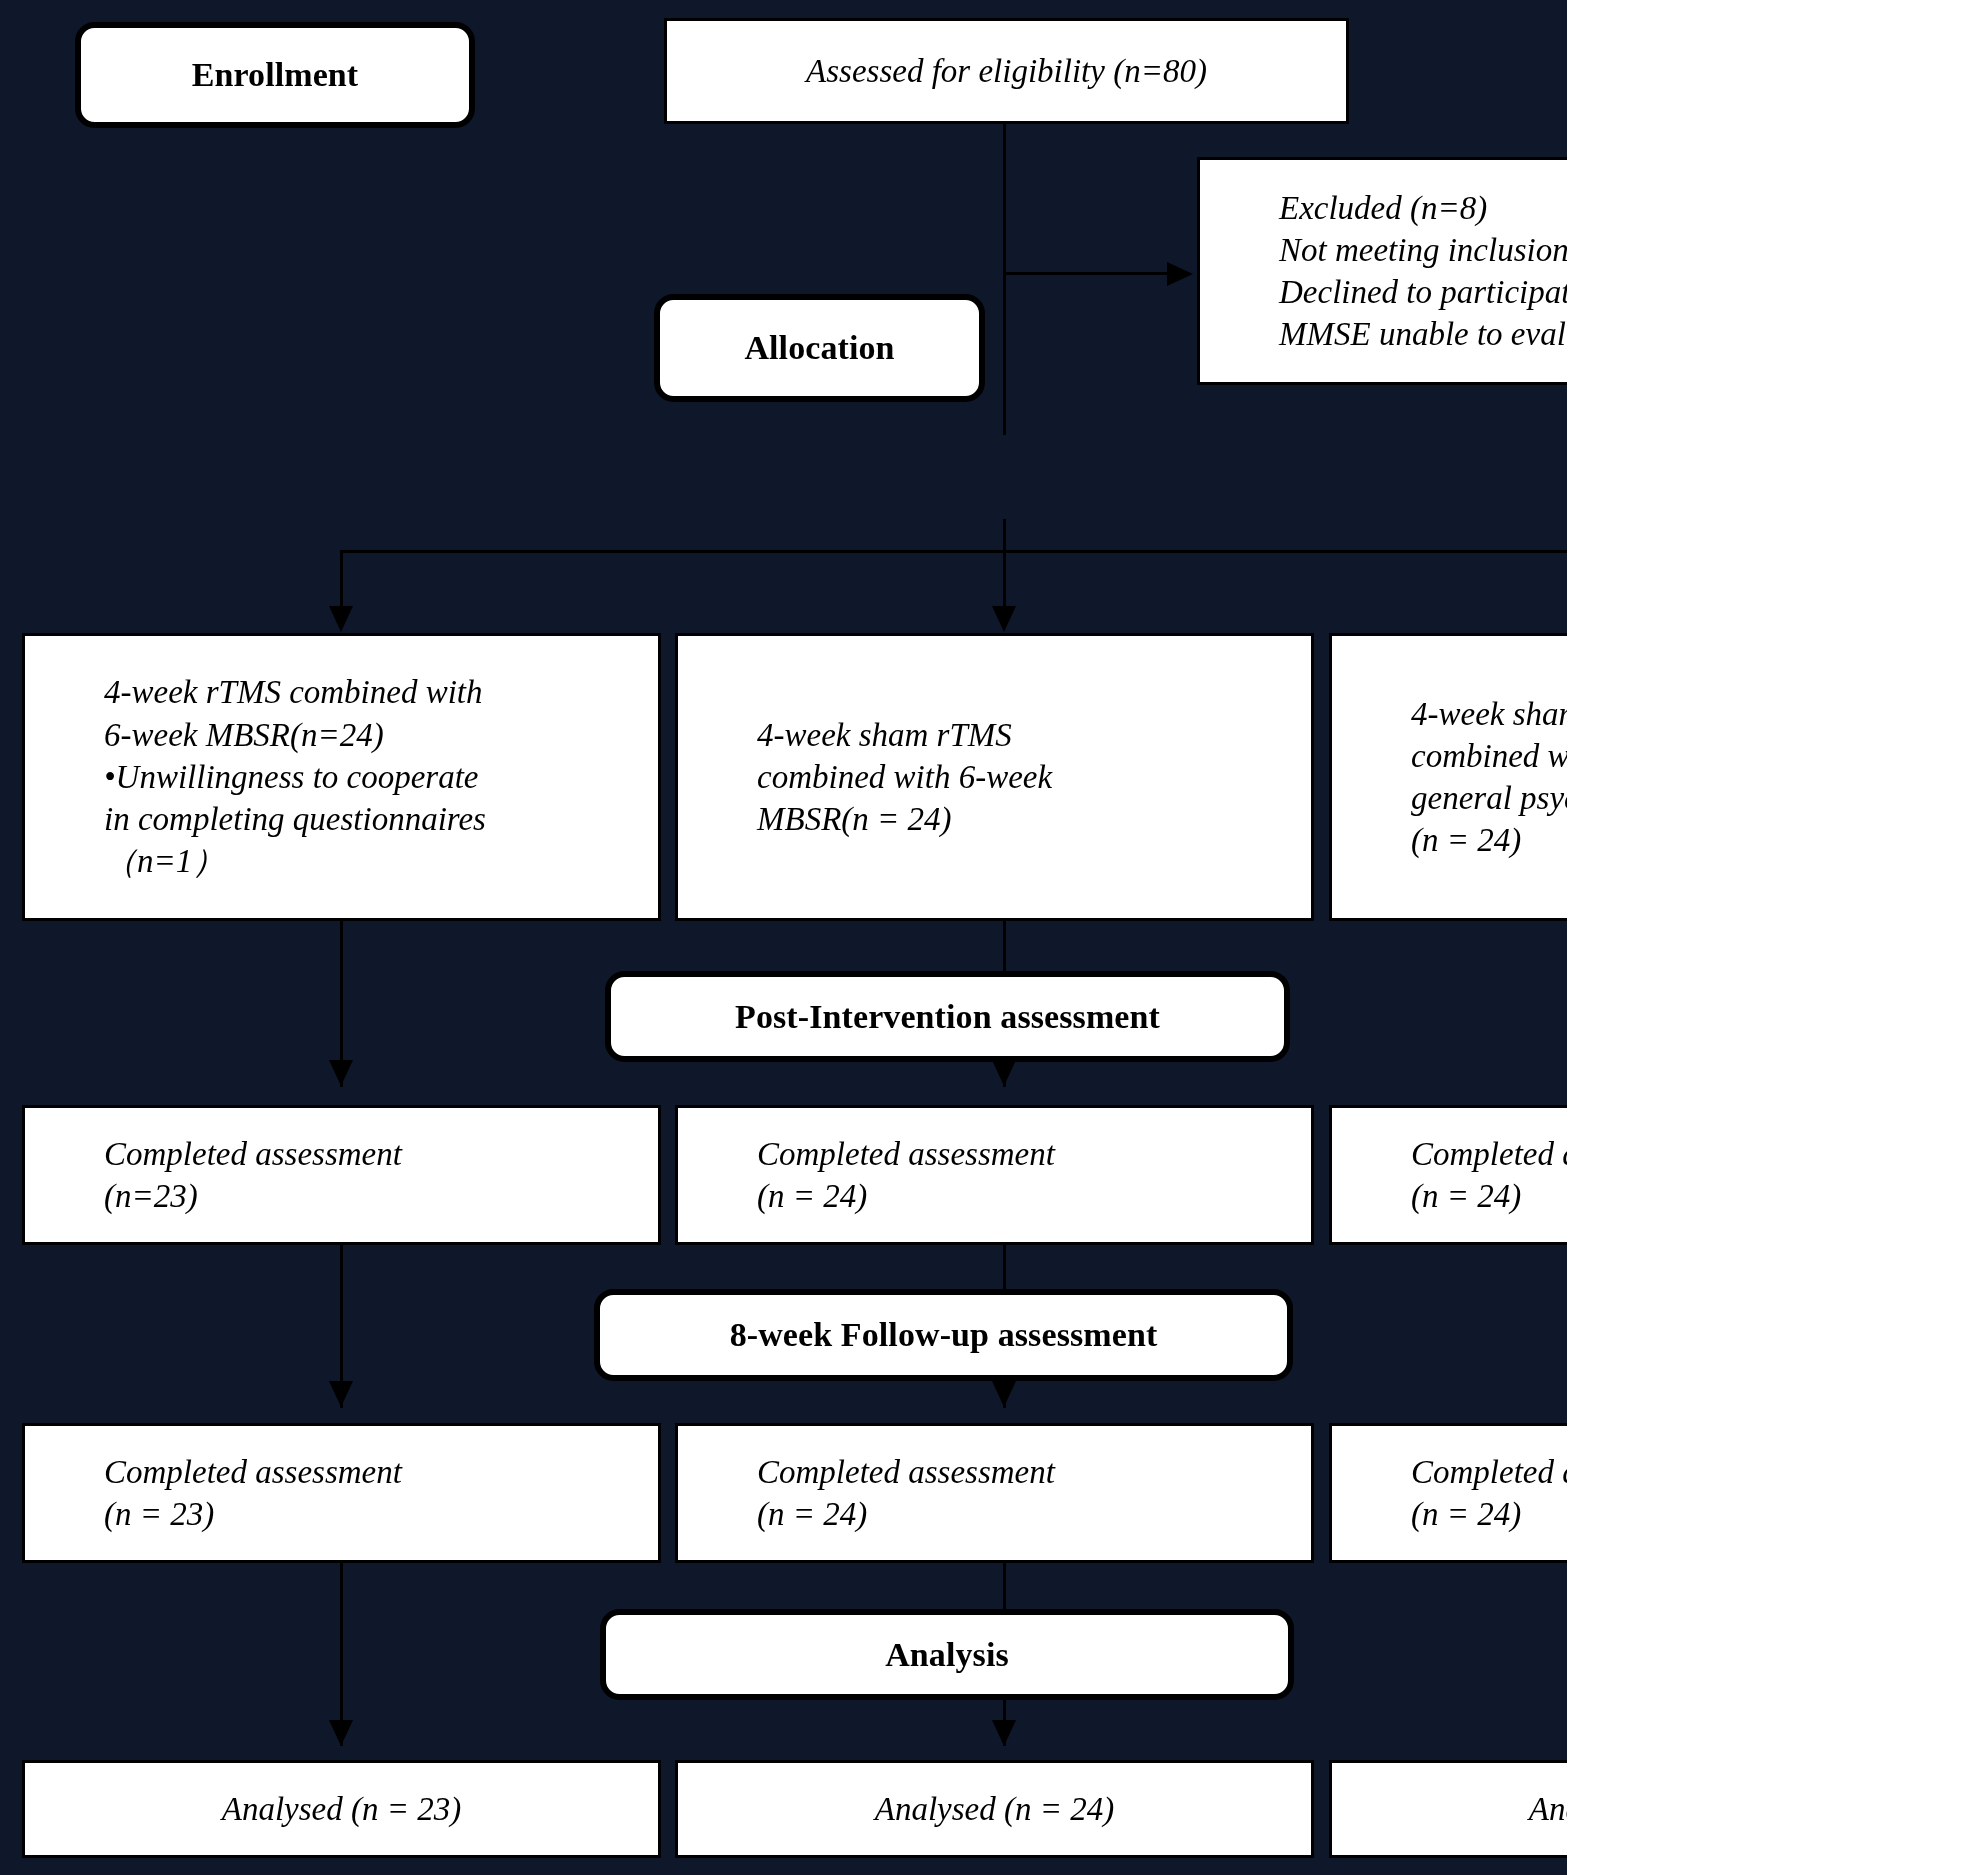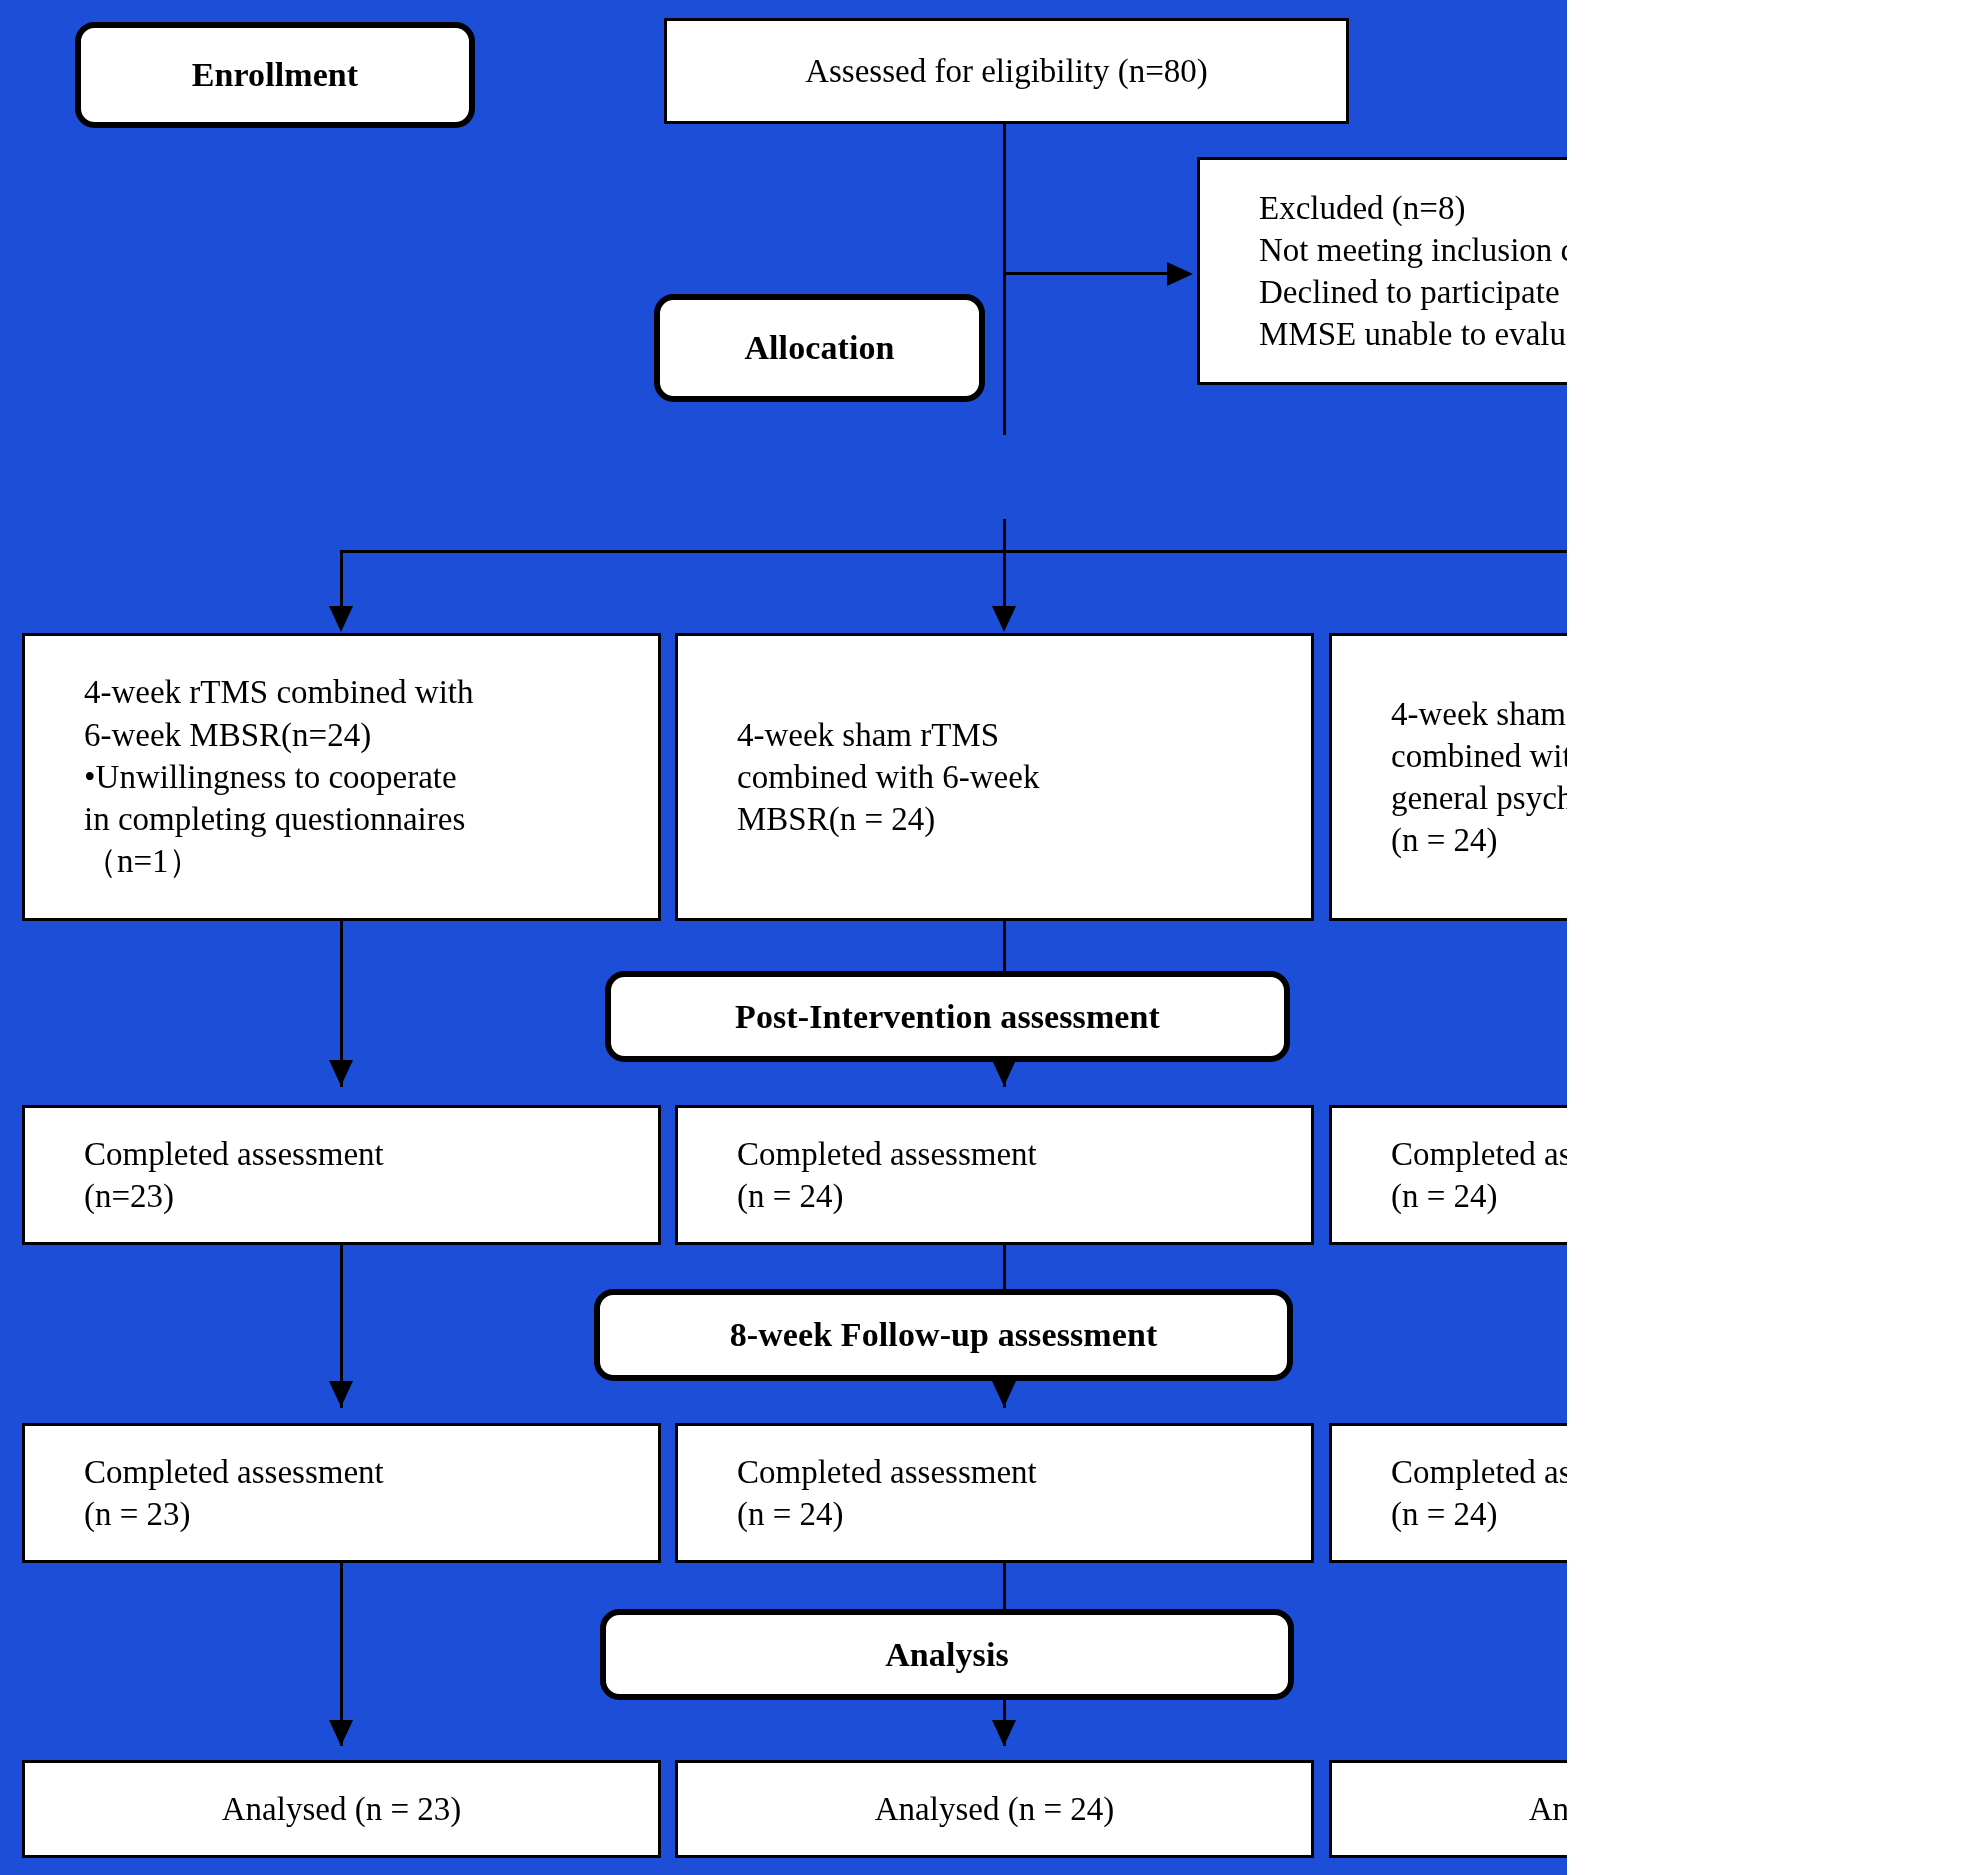--- a/index.html
+++ b/index.html
@@ -1,39 +1,40 @@
 <!DOCTYPE html>
 <html style="font-size:9px"><head>
 <meta charset="utf-8">
 <style>
   html,body{margin:0;padding:0;background:#fff;}
   #stage{
     position:relative;
     width:1567px;
     height:1876px;
-    background:#1d4ed8;
+    background:#0f172a;
     font-family:"Liberation Serif","DejaVu Serif",serif;
     color:#000;
     overflow:hidden;
   }
   
   .box{
     position:absolute;
     box-sizing:border-box;
     background:#fff;
     border:3.4px solid #000;
     display:flex;
     flex-direction:column;
     justify-content:center;
   }
   .box .txt{
     font-size:33px;
     line-height:1.28;
     white-space:pre-line;
-    padding:0 11px;
+    padding:0 31px;
+    font-style:italic;
   }
   .center .txt{ text-align:center; }
   .left .txt{ text-align:left;margin-left:48px; }
 
   
   .pill{
     position:absolute;
     box-sizing:border-box;
     background:#fff;
     border:6.3px solid #000;

